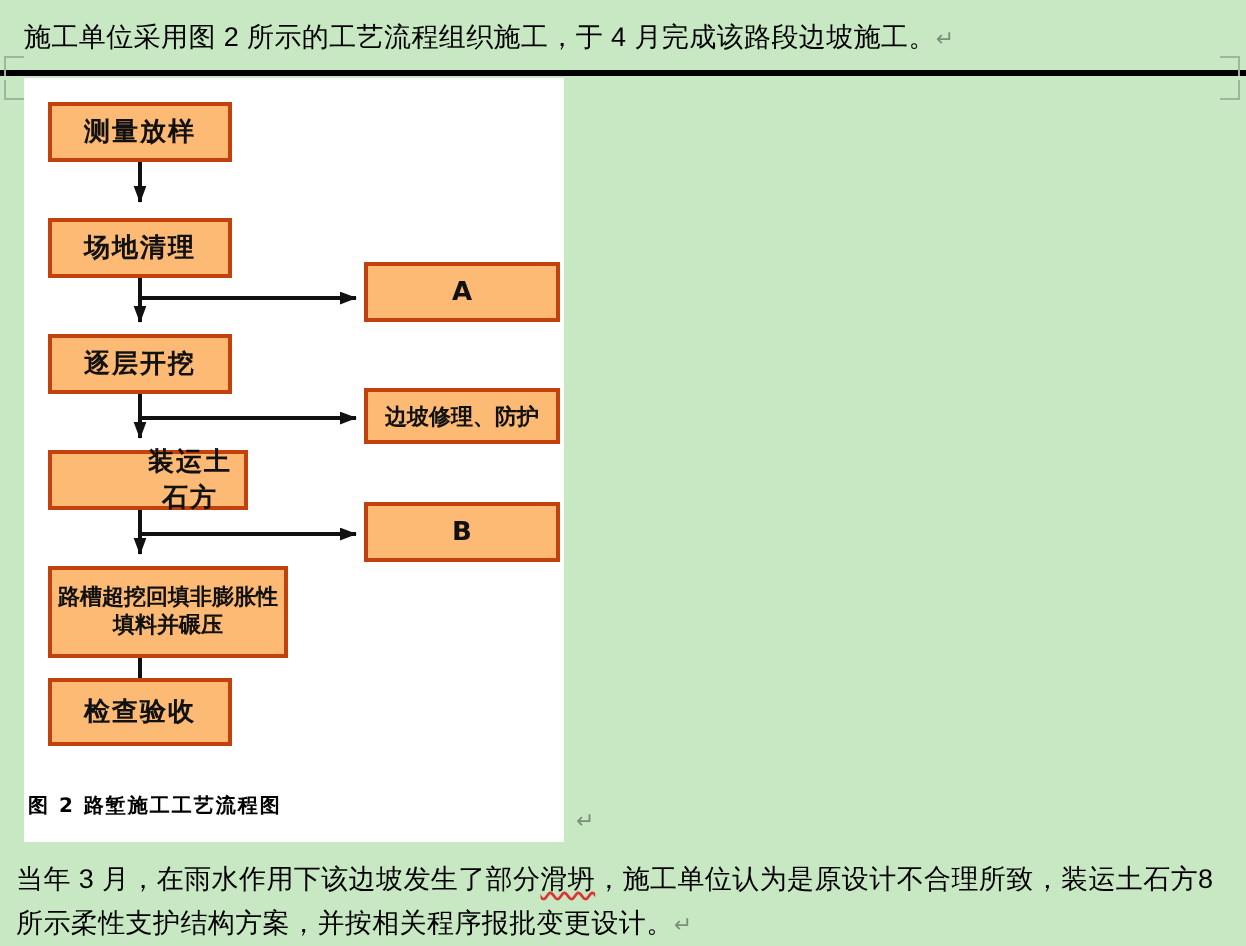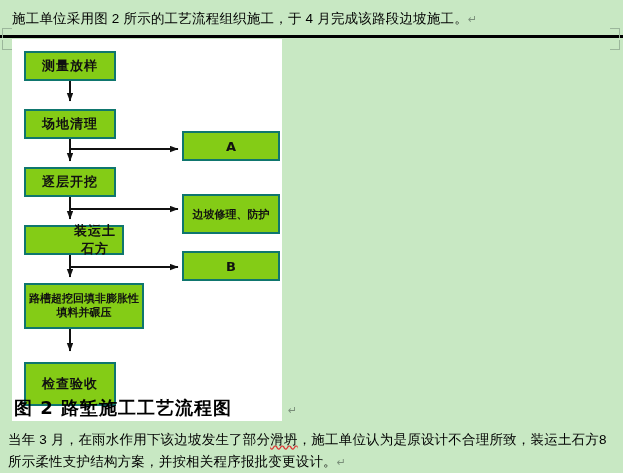--- a/index.html
+++ b/index.html
@@ -38,39 +38,39 @@
   
   .figure{
     position:absolute;left:12px;top:39px;width:270px;height:382px;
     background:#fff;
   }
   .fig-canvas{position:absolute;left:0;top:0;width:270px;height:382px;}
 
   
   .node{
     position:absolute;
-    border:2px solid #0f766e;
-    background:#84cc16;
+    border:2px solid #c2410c;
+    background:#fdba74;
     display:flex;align-items:center;justify-content:center;
     font-family:"DejaVu Sans",sans-serif;
     font-weight:bold;
     color:#111;
     box-sizing:border-box;
     text-align:center;
   }
   .node.main{font-size:13px;letter-spacing:1px;}
   .node.side{font-size:13px;letter-spacing:1px;}
   .node.multi{font-size:11px;letter-spacing:0px;line-height:14px;
               align-items:center;padding:1px 2px;}
   .node.letter{font-size:13px;font-weight:bold;}
 
   .caption{
     position:absolute;left:14px;top:396px;
     font-family:"DejaVu Sans",sans-serif;
-    font-weight:bold;font-size:18px;color:#000;letter-spacing:1px;
+    font-weight:bold;font-size:10px;color:#000;letter-spacing:1px;
   }
   .cap-pilcrow{position:absolute;left:288px;top:404px;color:#7a8f7a;font-size:11px;}
 </style>
 </head>
 <body>
 
 <div class="page">
 
   <div class="para" id="top-para"><span>施工单位采用图 2 所示的工艺流程组织施工，于 4 月完成该路段边坡施工。</span><span class="pilcrow">↵</span></div>
 
@@ -111,25 +111,25 @@
     <div class="node main" style="left:12px;top:12px;width:92px;height:30px;">测量放样</div>
 
     <div class="node main" style="left:12px;top:128px;width:92px;height:30px;">逐层开挖</div>
 
     <div class="node main" style="left:12px;top:70px;width:92px;height:30px;">场地清理</div>
 
     <div class="node main" style="left:12px;top:186px;width:100px;height:30px;padding-left:42px;">装运土石方</div>
 
     <div class="node multi" style="left:12px;top:244px;width:120px;height:46px;">路槽超挖回填非膨胀性填料并碾压</div>
 
-    <div class="node main" style="left:12px;top:323px;width:92px;height:44px;">检查验收</div>
+    <div class="node main" style="left:12px;top:300px;width:92px;height:34px;">检查验收</div>
 
     <div class="node letter" style="left:170px;top:92px;width:98px;height:30px;">A</div>
 
-    <div class="node side" style="left:170px;top:155px;width:98px;height:40px;font-size:11px;letter-spacing:0;">边坡修理、防护</div>
+    <div class="node side" style="left:170px;top:155px;width:98px;height:28px;font-size:11px;letter-spacing:0;">边坡修理、防护</div>
 
     <div class="node letter" style="left:170px;top:212px;width:98px;height:30px;">B</div>
 
   </div>
 
   <div class="caption">图 2  路堑施工工艺流程图</div>
   <div class="cap-pilcrow">↵</div>
 
   <div class="para" id="bottom-para"><span>当年 3 月，在雨水作用下该边坡发生了部分</span><span class="misspell">滑坍</span><span>，施工单位认为是原设计不合理所致，装运土石方</span><span>8 所示柔性支护结构方案，并按相关程序报批变更设计。</span><span class="pilcrow">↵</span></div>
 

